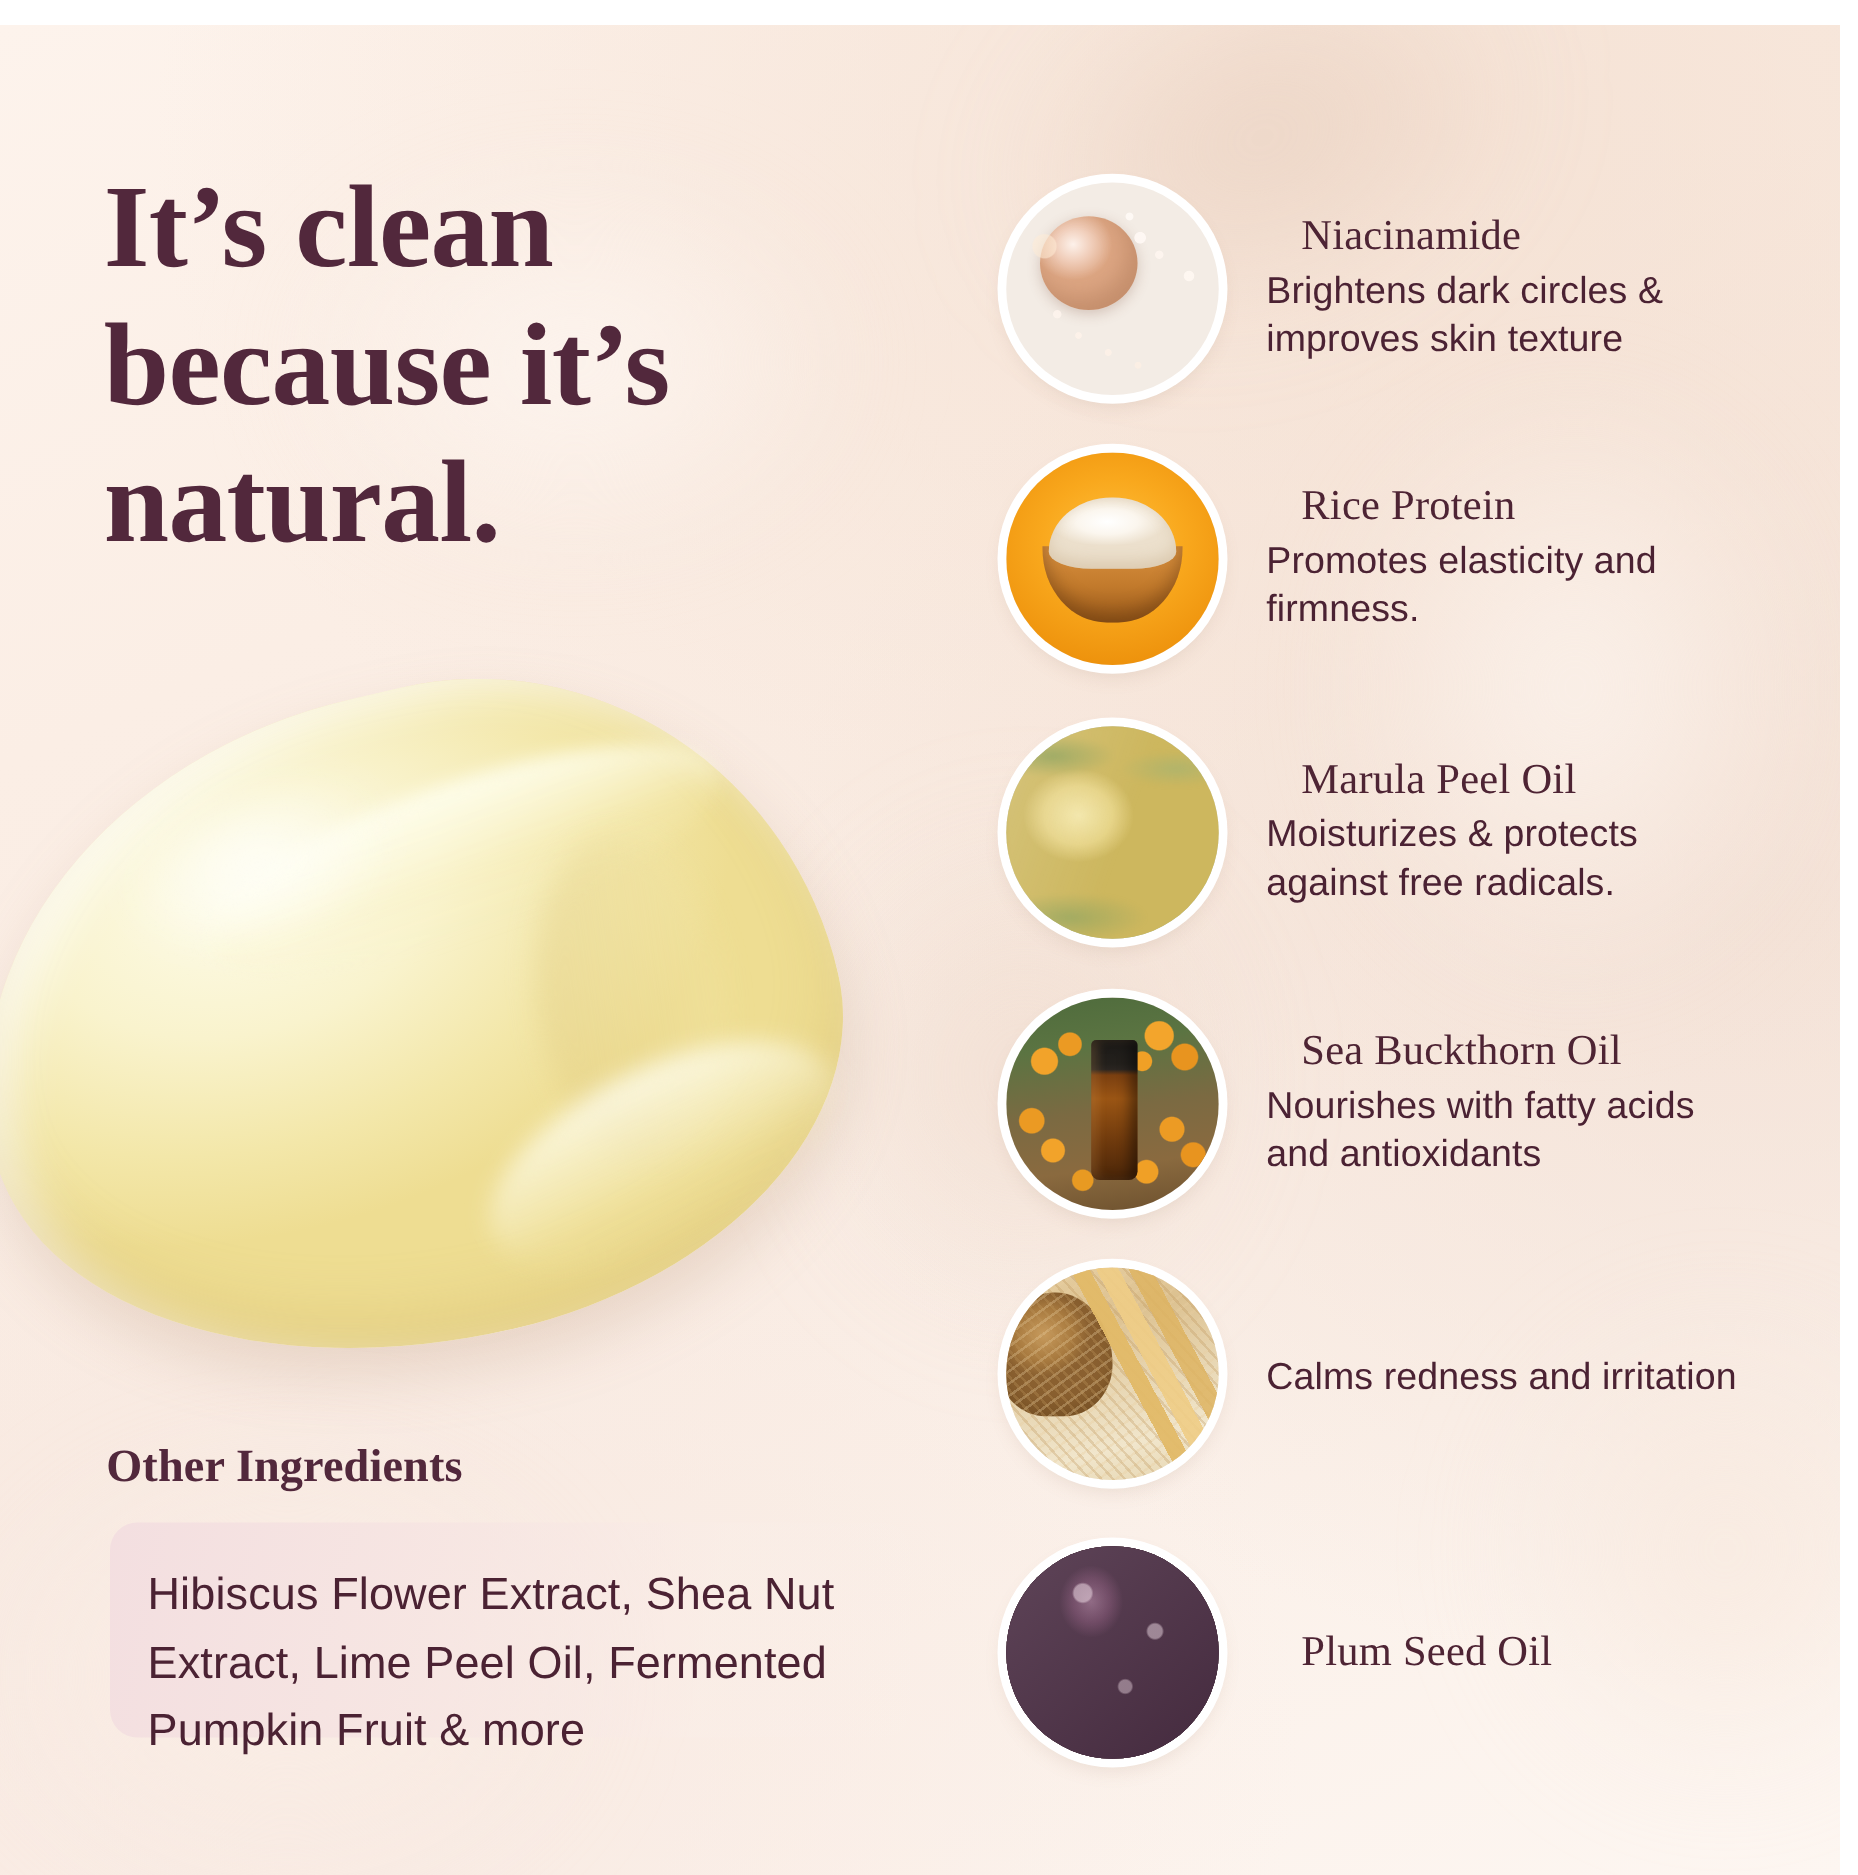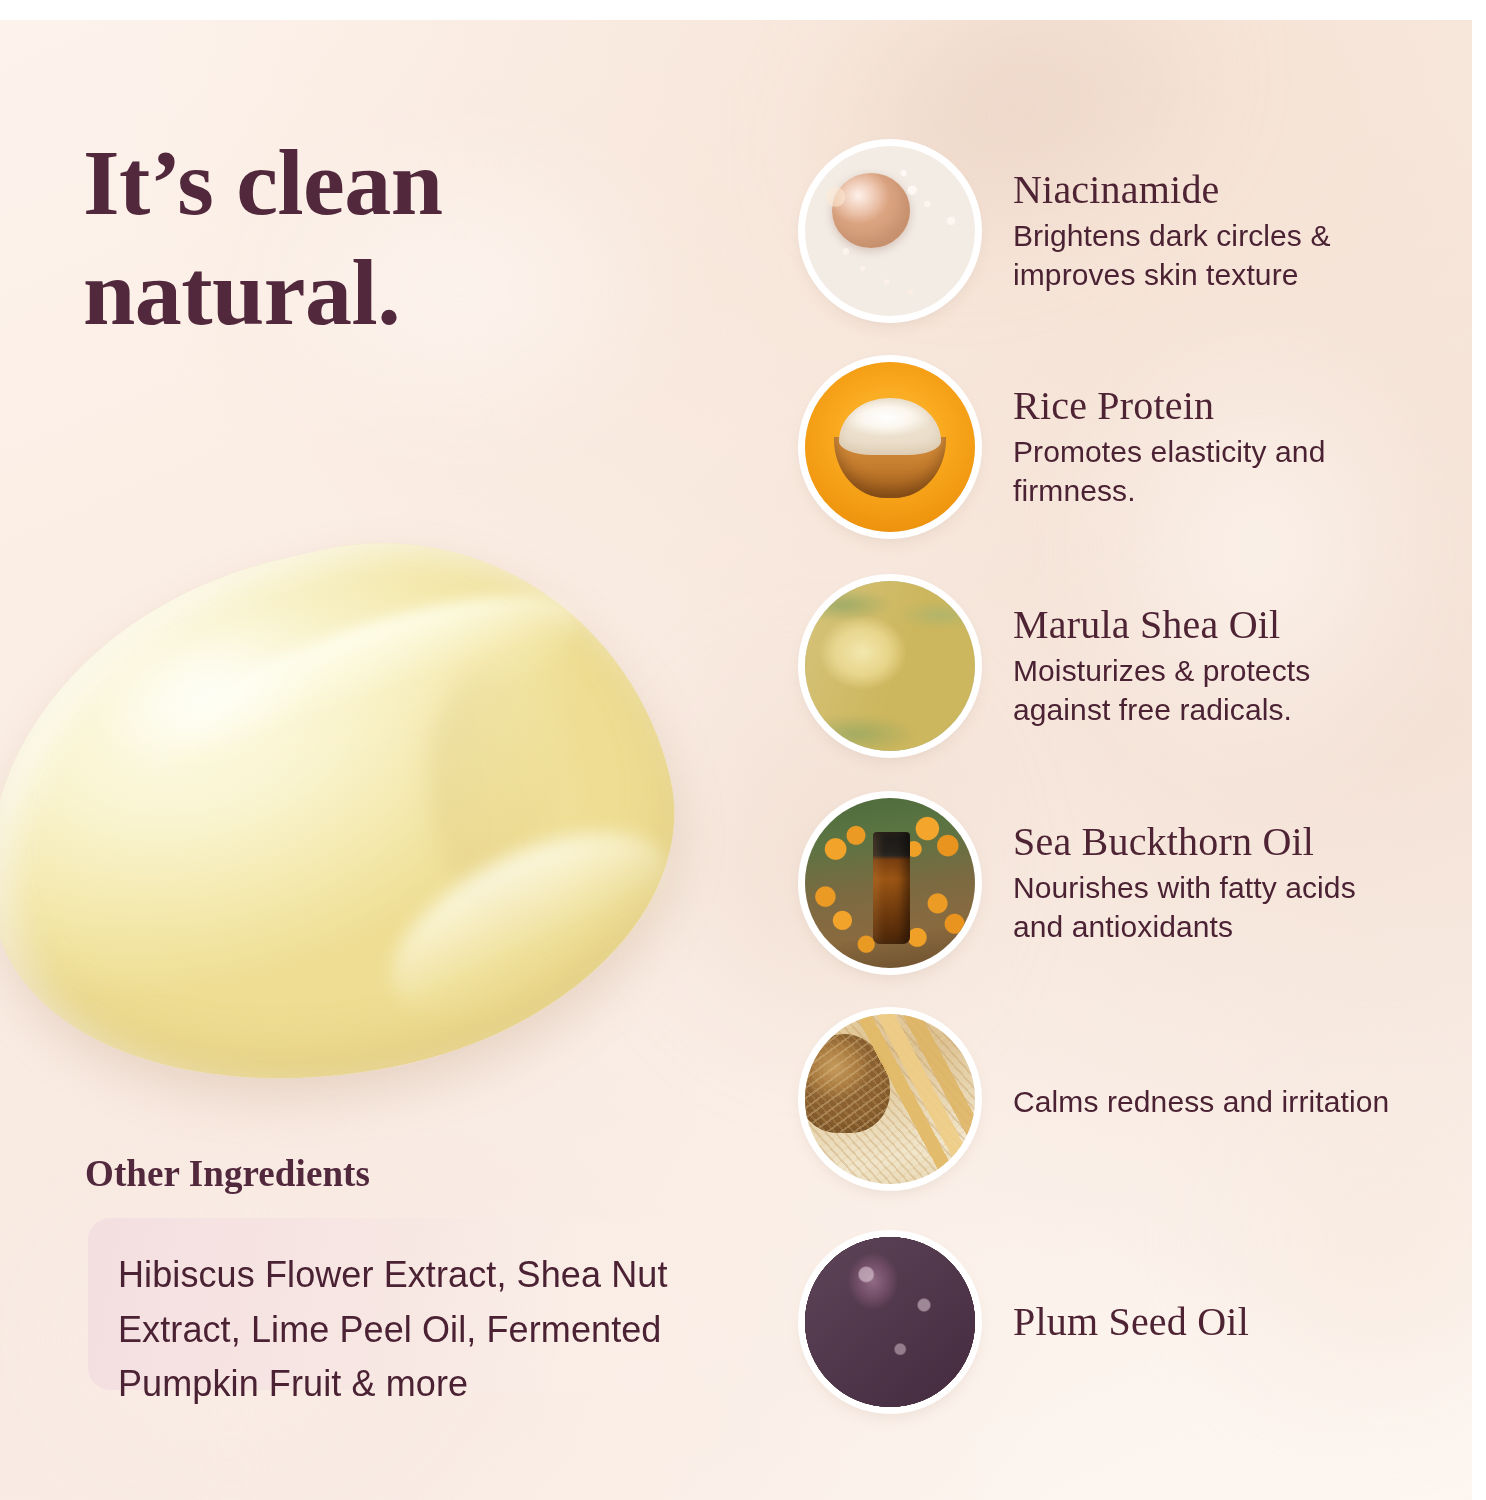--- a/index.html
+++ b/index.html
@@ -178,25 +178,26 @@
     box-shadow: 0 0 0 7px #ffffff, 0 7px 17px rgba(150,115,92,0.20);
   }
   .ing-thumb .art { position: absolute; inset: 0; }
   .ing-copy {
     margin-left: 38px;
     min-width: 0;
   }
   .ing-name {
     color: #4E2434;
     font-family: "Liberation Serif", serif;
-    font-size: 40px;
+    font-size: 34px;
     font-weight: 400;
     line-height: 1.08;
     letter-spacing: 0.2px;
     white-space: nowrap;
+    margin-left: 28px;
   }
   .ing-desc {
     margin-top: 5px;
     color: #4B2233;
     font-size: 30px;
     line-height: 1.3;
     letter-spacing: 0.1px;
     max-width: 400px;
   }
 
@@ -376,20 +377,21 @@
 
   <div class="bg-swirl sw1"></div>
   <div class="bg-swirl sw2"></div>
   <div class="bg-swirl sw3"></div>
   <div class="bg-swirl sw4"></div>
   <div class="bg-swirl sw5"></div>
   <div class="bg-swirl sw6"></div>
 
   <div id="headline">
     <span class="ln">It’s clean</span>
+    <span class="ln">because it’s</span>
     <span class="ln">natural.</span>
   </div>
 
   <div id="swatch-wrap">
     <div class="swatch-shadow"></div>
     <div class="swatch-body"></div>
     <div class="swatch-ridge ridge-a"></div>
     <div class="swatch-ridge ridge-c"></div>
     <div class="swatch-ridge ridge-b"></div>
     <div class="swatch-gloss"></div>
@@ -417,21 +419,21 @@
       <div class="ing-name">Rice Protein</div>
       <div class="ing-desc">Promotes elasticity and firmness.</div>
     </div>
   </div>
 
   <div class="ing-row" style="top:560px">
     <div class="ing-thumb">
       <div class="art art-marula"></div>
     </div>
     <div class="ing-copy">
-      <div class="ing-name">Marula Shea Oil</div>
+      <div class="ing-name">Marula Peel Oil</div>
       <div class="ing-desc">Moisturizes &amp; protects against free radicals.</div>
     </div>
   </div>
 
   <div class="ing-row" style="top:777px">
     <div class="ing-thumb">
       <div class="art art-buckthorn"></div>
     </div>
     <div class="ing-copy">
       <div class="ing-name">Sea Buckthorn Oil</div>

